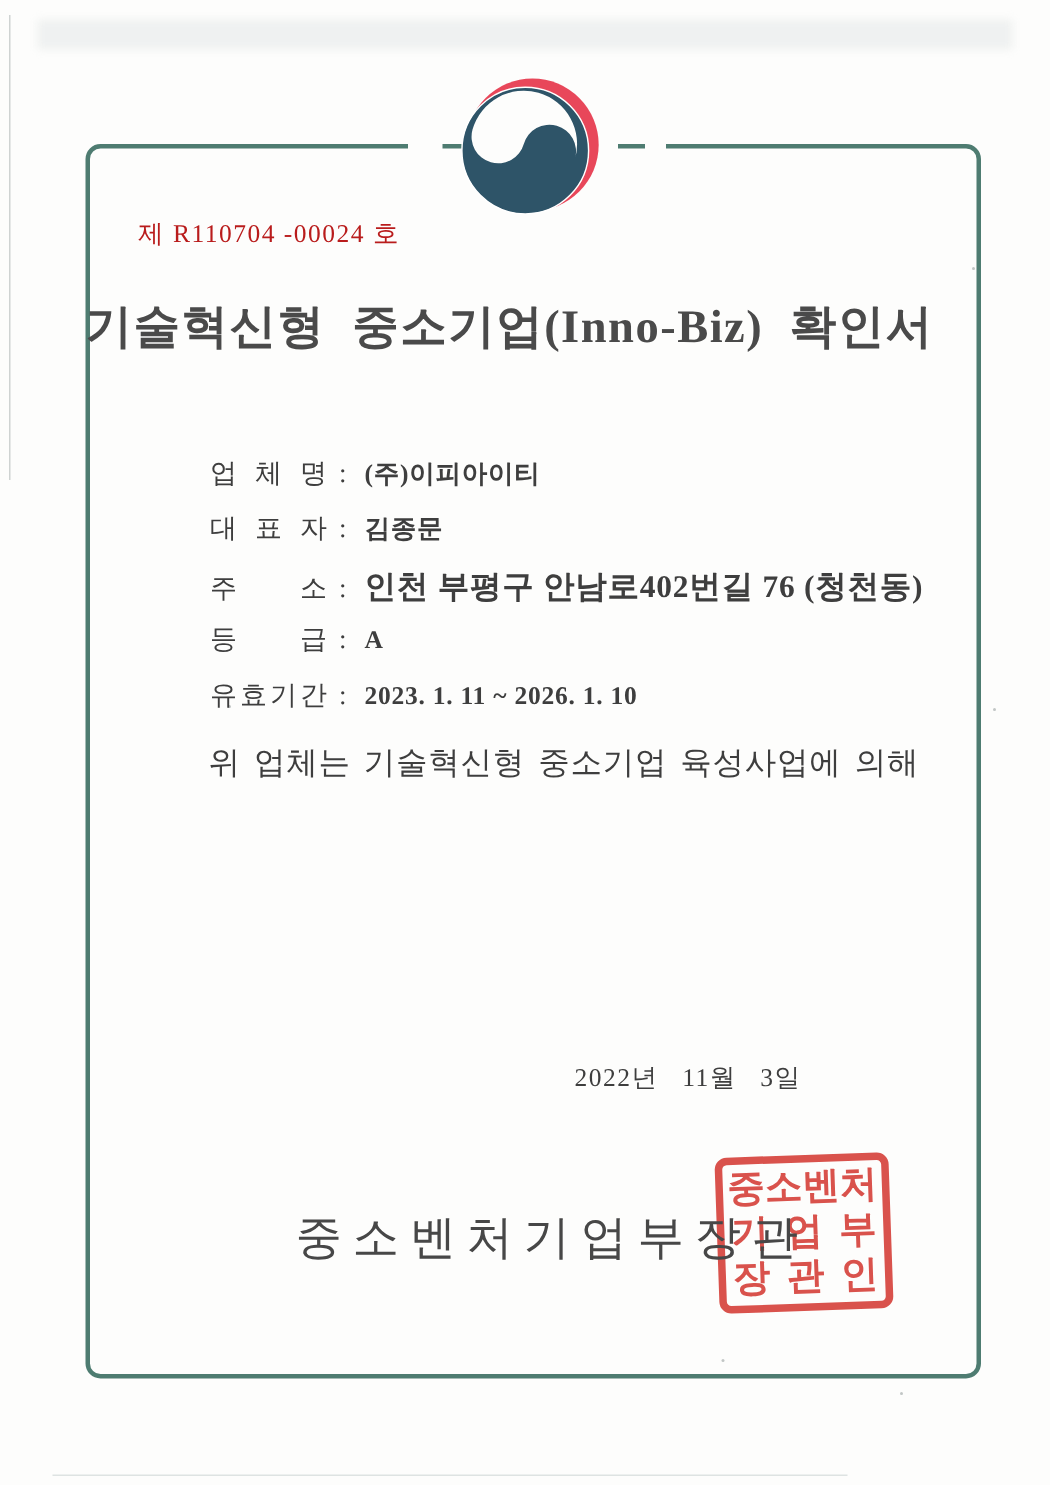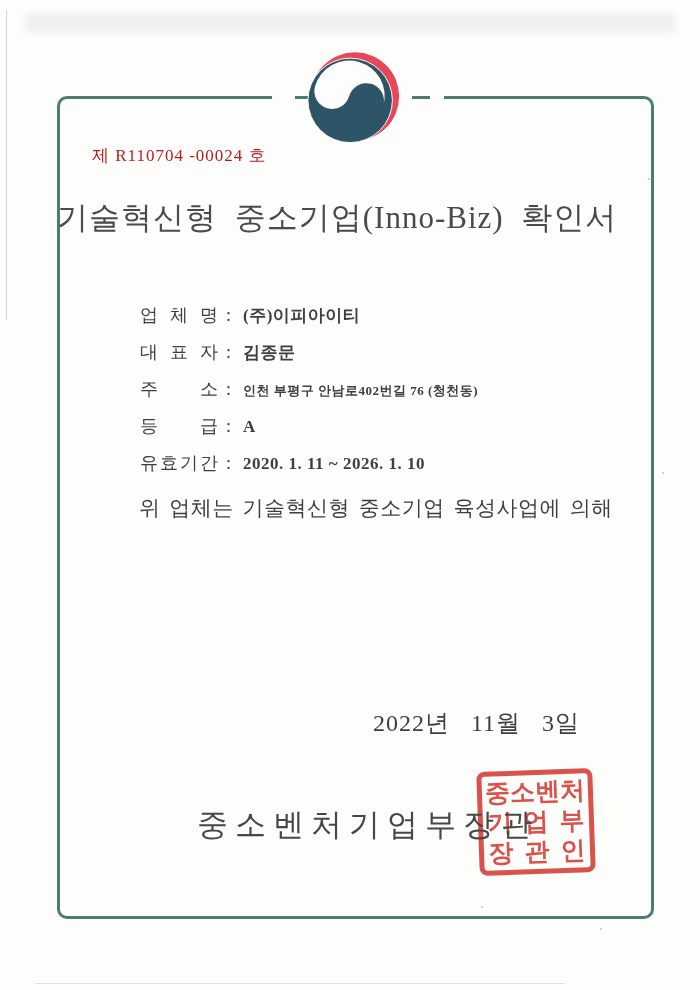--- a/index.html
+++ b/index.html
@@ -31,34 +31,34 @@
   .dash-right { left:412px; width:18px; }
   
   .emblem { position:absolute; left:306px; top:49px; width:96px; height:96px; z-index:4; }
   .emblem-red { fill:var(--emblem_red,#e8475a); }
   .emblem-dark { fill:var(--emblem_dark,#2e5468); stroke:#ffffff; stroke-width:1; }
   .emblem-white { fill:#fdfdfc; }
   
   .doc-number { position:absolute; left:92px; top:144px; font-size:17px;
     letter-spacing:1px; color:#b91c1c; white-space:pre; }
   .cert-title { position:absolute; left:57px; top:197px; width:535px;
-    text-align:center; font-size:31px; font-weight:normal; color:#4a4a4a;
+    text-align:center; font-size:31px; font-weight:bold; color:#4a4a4a;
     letter-spacing:1px; word-spacing:9px; white-space:pre; }
   .fields { position:absolute; left:140px; top:303px; display:flex;
     flex-direction:column; gap:13px; }
   .field-row { display:flex; align-items:baseline; height:24px; font-size:18px; }
   .field-label { display:flex; justify-content:space-between; width:78px;
     color:#3e3e3e; }
   .field-colon { margin-left:8px; margin-right:12px; }
   .field-value { font-size:17px; letter-spacing:0.5px; white-space:pre;font-weight:bold; }
   .body-text { position:absolute; left:84px; top:489px; width:540px;
     font-size:21px; line-height:39px; letter-spacing:0.5px; word-spacing:3px;margin-left:25px; }
   .body-line { white-space:pre-wrap; }
   .body-line.first { text-indent:30px; }
-  .issue-date { position:absolute; left:373px; top:707px; font-size:24px;
+  .issue-date { position:absolute; left:383px; top:707px; font-size:17px;
     letter-spacing:1px; white-space:pre; color:#3e3e3e; }
   .issuer { position:absolute; left:197px; top:804px; font-size:31px;
     letter-spacing:7px; color:#474747; white-space:nowrap; z-index:6; }
   
   .seal { position:absolute; left:478px; top:770px; width:116px; height:104px;
     border:5px solid var(--seal_red,#da4f4a); border-radius:8px;
     transform:rotate(-2deg); z-index:5; display:flex; flex-direction:column;
     justify-content:center; align-items:center; padding:1px 2px;
     background:rgba(255,255,255,0.0); }
   .seal-row { color:var(--seal_red,#da4f4a); font-weight:bold; font-size:25px;
@@ -112,39 +112,39 @@
       </span>
     <span class="field-colon">:</span>
     <span class="field-value">김종문</span>
   </div>
   <div class="field-row">
     <span class="field-label">
         <span>주</span>
         <span>소</span>
       </span>
     <span class="field-colon">:</span>
-    <span class="field-value" style="font-size:13px;">인천 부평구 안남로402번길 76 (청천동)</span>
+    <span class="field-value" style="font-size:21px;">인천 부평구 안남로402번길 76 (청천동)</span>
   </div>
   <div class="field-row">
     <span class="field-label">
         <span>등</span>
         <span>급</span>
       </span>
     <span class="field-colon">:</span>
     <span class="field-value">A</span>
   </div>
   <div class="field-row">
     <span class="field-label">
         <span>유</span>
         <span>효</span>
         <span>기</span>
         <span>간</span>
       </span>
     <span class="field-colon">:</span>
-    <span class="field-value">2020. 1. 11 ~ 2026. 1. 10</span>
+    <span class="field-value">2023. 1. 11 ~ 2026. 1. 10</span>
   </div>
 </div>
 
 <div class="body-text">
   <div class="body-line first">위 업체는 기술혁신형 중소기업 육성사업에 의해</div>
 </div>
 
 <div class="issue-date">2022년   11월   3일</div>
 
 <div class="issuer">중소벤처기업부장관</div>

